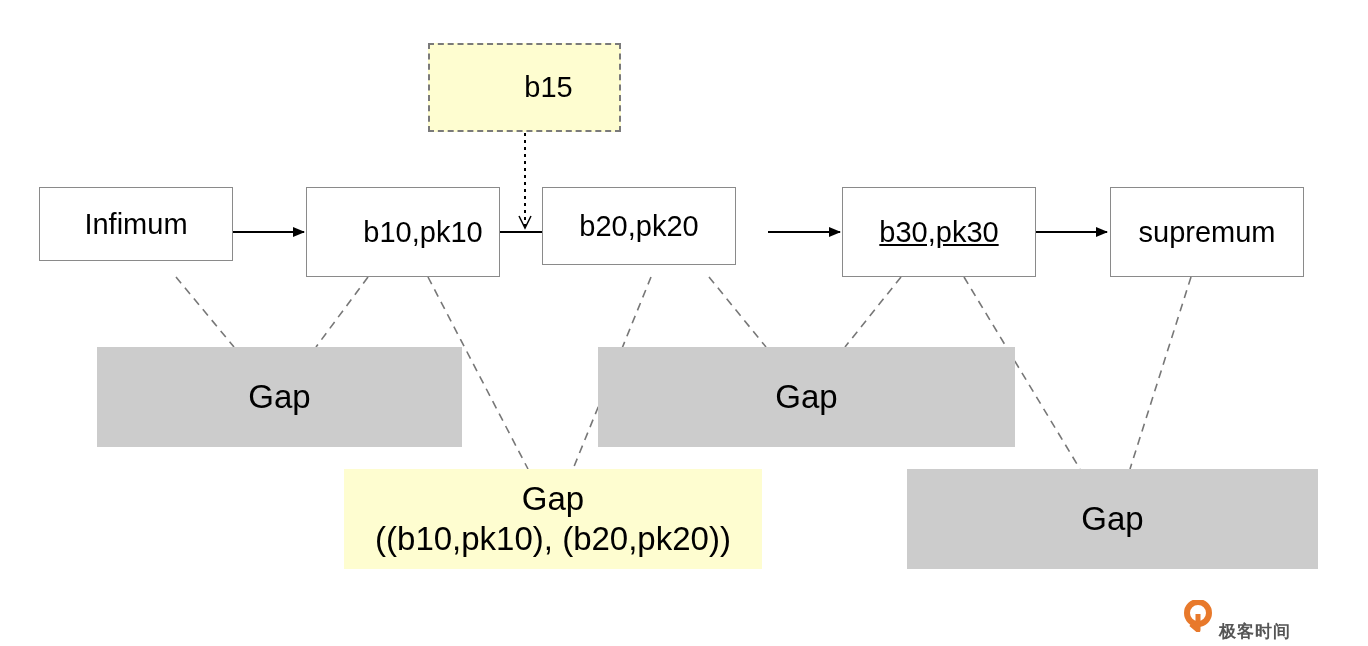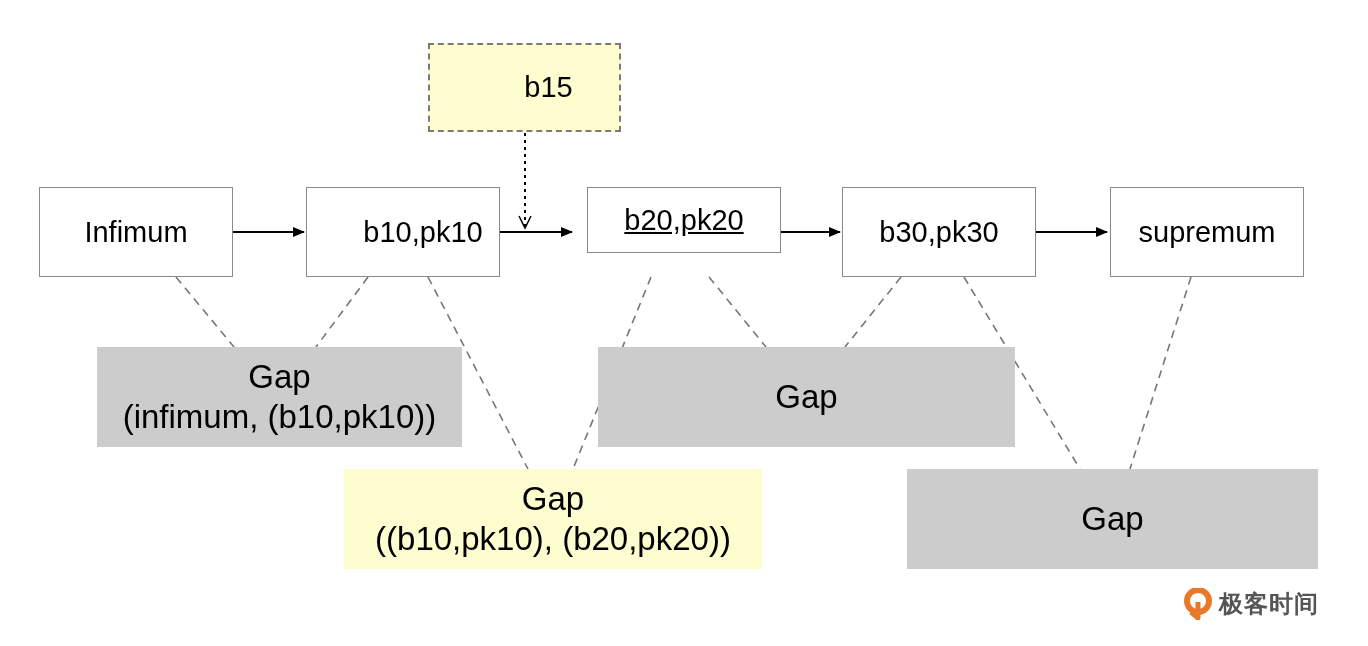--- a/index.html
+++ b/index.html
@@ -8,21 +8,21 @@
     #diagram { position: absolute; left: 0; top: 0; width: 1368px; height: 646px; }
     .node { position: absolute; box-sizing: border-box; background: #fff;
             border: 1.5px solid #8a8a8a; display: flex; align-items: center;
             justify-content: center; font-size: 29px; }
     .node.insert { background: #fefdd0; border: 2px dashed #7a7a7a; padding-left: 48px; }
     .gap { position: absolute; box-sizing: border-box; background: #cccccc;
            display: flex; flex-direction: column; align-items: center;
            justify-content: center; font-size: 33px; line-height: 40px; }
     .gap.highlight { background: #fefdd0; }
     .logo { position: absolute; left: 1183px; top: 588px; display: flex; align-items: center; }
-    .logo-text { font-size: 24px; color: #555; margin-left: 6px; letter-spacing: 1px; font-weight: bold; }
+    .logo-text { font-size: 17px; color: #555; margin-left: 6px; letter-spacing: 1px; font-weight: bold; margin-top: 32px; }
   </style>
 </head>
 <body>
 
 <svg id="diagram" viewBox="0 0 1368 646">
   <defs>
     <marker id="arrowhead" markerWidth="12" markerHeight="10" refX="11" refY="5" orient="auto" markerUnits="userSpaceOnUse">
       <path d="M0,0 L12,5 L0,10 Z" fill="#000"></path>
     </marker>
   </defs>
@@ -44,39 +44,38 @@
     <line x1="901" y1="277" x2="845" y2="347"></line>
     <line x1="964" y1="277" x2="1080" y2="469"></line>
     <line x1="1191" y1="277" x2="1130" y2="469"></line>
   </g>
 </svg>
 
 <div class="node insert" style="left:428px; top:43px; width:193px; height:89px;">
   <span>b15</span>
 </div>
 
-<div class="node" style="left:39px; top:187px; width:194px; height:90px;text-align:center;">
+<div class="node" style="left:39px; top:187px; width:194px; height:74px;text-align:center;">
   <span>Infimum</span>
 </div>
 <div class="node" style="left:306px; top:187px; width:194px; height:90px;padding-left:40px;">
   <span>b10,pk10</span>
 </div>
-<div class="node" style="left:587px; top:187px; width:194px; height:66px;text-decoration:underline;">
+<div class="node" style="left:542px; top:187px; width:194px; height:78px;">
   <span>b20,pk20</span>
 </div>
-<div class="node" style="left:842px; top:187px; width:194px; height:90px;">
+<div class="node" style="left:842px; top:187px; width:194px; height:90px;text-decoration:underline;">
   <span>b30,pk30</span>
 </div>
 <div class="node" style="left:1110px; top:187px; width:194px; height:90px;">
   <span>supremum</span>
 </div>
 
 <div class="gap" style="left:97px; top:347px; width:365px; height:100px;">
   <span>Gap</span>
-  <span>(infimum, (b10,pk10))</span>
 </div>
 <div class="gap highlight" style="left:344px; top:469px; width:418px; height:100px;">
   <span>Gap</span>
   <span>((b10,pk10), (b20,pk20))</span>
 </div>
 <div class="gap" style="left:598px; top:347px; width:417px; height:100px;">
   <span>Gap</span>
 </div>
 <div class="gap" style="left:907px; top:469px; width:411px; height:100px;">
   <span>Gap</span>

